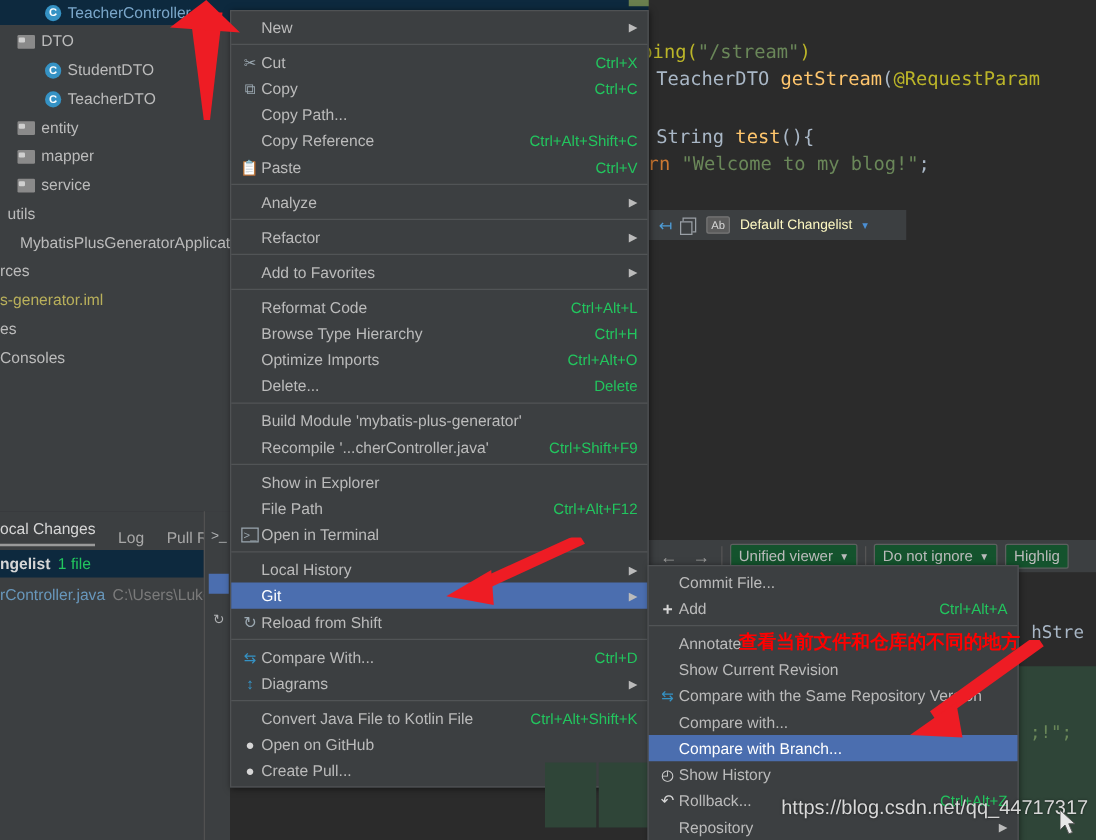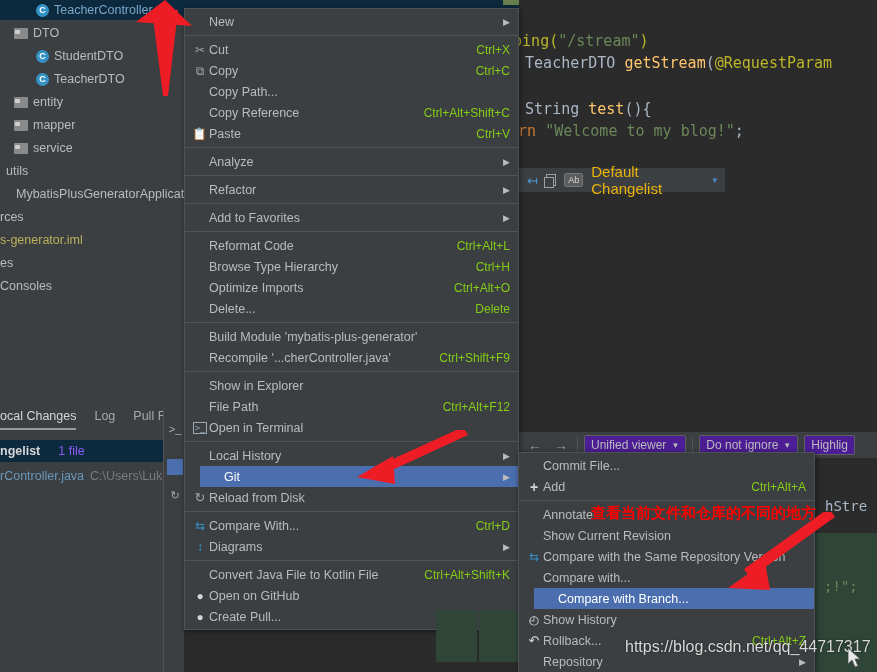--- a/index.html
+++ b/index.html
@@ -60,21 +60,21 @@
   }
   .cl-copy::after {
     content:""; position:absolute; left:-3px; top:2px; width:8px; height:9px;
     border:1px solid #9aa0a6; background:#3c3f41;
   }
   .cl-ab {
     background: #5c5c5c; color: #d6d6d6; font-size: 9px;
     padding: 1px 3px; border-radius: 2px; border: 1px solid #777;
     font-family: "Liberation Sans", sans-serif;
   }
-  .cl-label { color: #eab308; font-size: 15px; }
+  .cl-label { color: #fef9c3; font-size: 11px; }
   .cl-caret { color: #4b8fd4; font-size: 9px; }
 
   
   .tree {
     position: absolute; left: 0; top: 0; width: 184px; height: 409px;
     background: #3c3f41;
     font-size: 12.5px; color: #bbbbbb;
   }
   .tree-row {
     position: absolute; left: 0; width: 184px; height: 20px;
@@ -99,31 +99,31 @@
   }
   .iml-label { color: #b9b05b; }
 
   
   .vcs-panel {
     position: absolute; left: 0; top: 409px; width: 184px; height: 263px;
     background: #3c3f41;
   }
   .vcs-tabs {
     position: absolute; left: 0; top: 0; width: 184px; height: 28px;
-    display: flex; align-items: flex-start; gap: 18px; padding-left: 0px;
+    display: flex; align-items: flex-end; gap: 18px; padding-left: 0px;
     font-size: 12.5px; color: #a8a8a8;
   }
   .vcs-tab.active { color: #d6d6d6; border-bottom: 2px solid #9a9a9a; padding-bottom: 5px; }
   .vcs-changelist-row {
     position: absolute; left: 0; top: 31px; width: 184px; height: 22px;
     background: #0d293e; display: flex; align-items: center;
     font-size: 12.5px; color: #d6d6d6;
   }
   .vcs-changelist-row b { font-weight: bold; }
-  .vcs-count { color: #8b5cf6; margin-left: 18px; font-weight: normal; }
+  .vcs-count { color: #22c55e; margin-left: 6px; font-weight: normal; }
   .vcs-file-row {
     position: absolute; left: 0; top: 57px; width: 184px; height: 20px;
     display: flex; align-items: center; font-size: 12.5px;
   }
   .vcs-file-name { color: #6897bb; }
   .vcs-file-path { color: #7a7a7a; margin-left: 6px; }
 
   
   .tool-strip {
     position: absolute; left: 163px; top: 409px; width: 21px; height: 263px;
@@ -140,21 +140,21 @@
   .diff-toolbar {
     position: absolute; left: 519px; top: 432px; width: 358px; height: 26px;
     background: #3c3f41;
     display: flex; align-items: center; gap: 6px; padding-left: 6px;
     font-size: 12px; color: #bbbbbb;
   }
   .dt-arrow { color: #9a9a9a; font-size: 14px; padding: 0 3px; }
   .dt-combo {
     border: 1px solid #5e6060; border-radius: 2px;
     padding: 2px 6px; display: flex; align-items: center; gap: 5px;
-    background: #4c1d95; white-space: nowrap;
+    background: #14532d; white-space: nowrap;
   }
   .dt-caret { font-size: 8px; color: #bbbbbb; }
   .dt-sep { width: 1px; height: 16px; background: #555; }
 
   
   .diff-body {
     position: absolute; left: 519px; top: 458px; width: 358px; height: 214px;
     background: #2b2b2b; overflow: hidden;
   }
   .diff-code {
@@ -168,27 +168,27 @@
     position: absolute; left: 184px; top: 8px; width: 335px;
     background: #3c3f41; border: 1px solid #4f5254;
     font-size: 12.5px; color: #bbbbbb;
     padding: 2px 0;
     box-shadow: 1px 1px 5px rgba(0,0,0,0.5);
   }
   .mi {
     height: 21px; display: flex; align-items: center;
     padding: 0 8px 0 6px; position: relative;
   }
-  .mi.hl { background: #4b6eaf; color: #ffffff; margin-left: 15px; }
+  .mi.hl { background: #4b6eaf; color: #ffffff; }
   .mi-ico {
     width: 18px; flex: 0 0 auto; display: flex; align-items: center;
     justify-content: center; color: #9aa7b0; font-size: 12px;
   }
   .mi-label { flex: 1 1 auto; white-space: nowrap; }
-  .mi-acc { color: #84cc16; font-size: 12px; margin-left: 12px; white-space: nowrap; }
+  .mi-acc { color: #22c55e; font-size: 12px; margin-left: 12px; white-space: nowrap; }
   .mi-sub { color: #bbbbbb; font-size: 9px; margin-left: 10px; }
   .msep { height: 1px; background: #515456; margin: 3px 0; }
 
   
   .submenu {
     position: absolute; left: 518px; top: 452px; width: 297px;
     background: #3c3f41; border: 1px solid #4f5254;
     font-size: 12.5px; color: #bbbbbb; padding: 2px 0;
     box-shadow: 1px 1px 5px rgba(0,0,0,0.5);
     z-index: 40;
@@ -436,21 +436,21 @@
       </div>
       <div class="mi hl">
         <span class="mi-ico"></span>
         <span class="mi-label">Git</span>
         <span class="mi-sub">▶</span>
       </div>
       <div class="mi">
         <span class="mi-ico">
           <span style="color:#9aa7b0;font-size:13px;">↻</span>
         </span>
-        <span class="mi-label">Reload from Disk</span>
+        <span class="mi-label">Reload from Shift</span>
       </div>
       <div class="msep"></div>
       <div class="mi">
         <span class="mi-ico">
           <span style="color:#3592c4;font-size:12px;">⇆</span>
         </span>
         <span class="mi-label">Compare With...</span>
         <span class="mi-acc">Ctrl+D</span>
       </div>
       <div class="mi">

